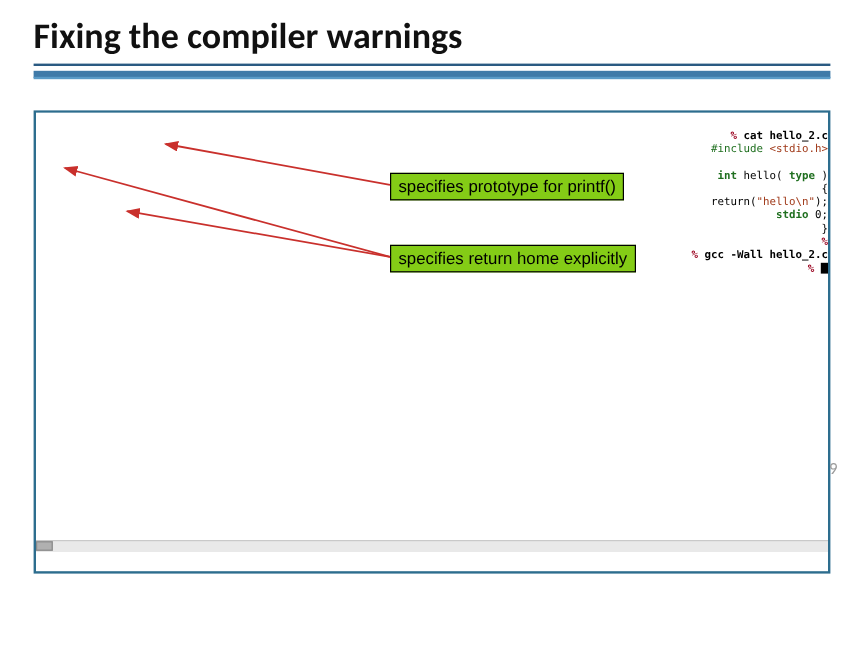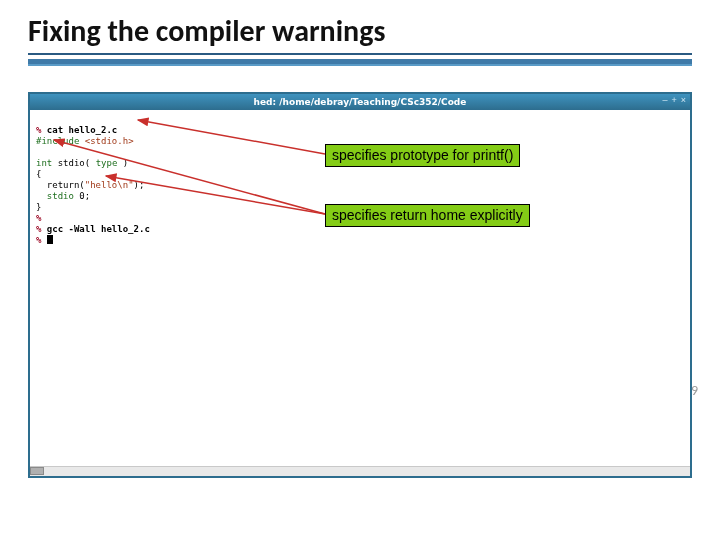--- a/index.html
+++ b/index.html
@@ -1,17 +1,17 @@
 <!DOCTYPE html>
 <html><head>
 <meta charset="utf-8">
 <style>
   * { margin: 0; padding: 0; box-sizing: border-box; }
   html, body { width: 720px; height: 540px; background: #fff; font-family: Arial, Helvetica, sans-serif; overflow: hidden; }
-  .slide { position: relative; width: 720px; height: 409px; }
+  .slide { position: relative; width: 720px; height: 409px; text-align: right; }
   .title {
     position: absolute; left: 28px; top: 12px;
     font-family: "Calibri", Arial, sans-serif;
     font-size: 30px; font-weight: 700; color: #111;
   }
   .title-rule {
     position: absolute; left: 28px; right: 28px; top: 53px; height: 14px;
   }
   .title-rule .r1 { position:absolute; left:0; right:0; top:0; height:2px; background:#2a5a82; }
   .title-rule .r2 { position:absolute; left:0; right:0; top:6px; height:6px; background:#3f7aa8; }
@@ -27,21 +27,21 @@
     font: bold 9px/1 "DejaVu Sans", Arial; color: #fff; position: relative;
   }
   .titlebar .controls { position: absolute; right: 4px; top: 2px; display:flex; gap:4px; }
   .titlebar .controls span { font: 9px/1 Arial; color:#cfe7f3; }
   .code {
     position: relative; width: 100%; height: calc(100% - 16px);
     background:#fff; padding:4px 0 0 6px;
     font-family: "DejaVu Sans Mono", "Courier New", monospace;
     font-size: 9px; line-height: 11px; white-space: pre; color:#000;
   }
-  .kw { color:#1f6f1f; font-weight:400;margin-top:11px; }
+  .kw { color:#1f6f1f; font-weight:700;margin-top:11px; }
   .inc{ color:#1f6f1f; }
   .s  { color:#a03a1a; }
   .doll{ color:#9a001e; font-weight:700;}
   .caret{
     display:inline-block; width:6px; height:9px; background:#000; vertical-align:-1px;
   }
   .scrollbar{
     position:absolute; left:0; bottom:0; width:100%; height:10px;
     background:#e9e9e9; border-top:1px solid #c9c9c9;
   }
@@ -63,33 +63,25 @@
 
 <div class="slide">
   <div class="title">Fixing the compiler warnings</div>
   <div class="title-rule">
     <div class="r1"></div>
       <div class="r2"></div>
       <div class="r2b"></div>
   </div>
 
   <div class="window">
-    <div class="titlebar">
-      <span>hed: /home/debray/Teaching/CSc352/Code</span>
-      <div class="controls">
-        <span>–</span>
-        <span>+</span>
-        <span>×</span>
-      </div>
-    </div>
     <div class="code">
 <span class="doll">% </span><b>cat hello_2.c</b>
 <span class="inc">#include </span><span class="s">&lt;stdio.h&gt;</span>
 <span></span>
-<span class="kw">int</span><span> stdio( </span><span class="kw">type</span><span> )</span>
+<span class="kw">int</span><span> hello( </span><span class="kw">type</span><span> )</span>
 <span>{</span>
 <span>  return(</span><span class="s">"hello\n"</span><span>);</span>
 <span>  </span><span class="kw">stdio</span><span> 0;</span>
 <span>}</span>
 <span class="doll">%</span>
 <span class="doll">% </span><b>gcc -Wall hello_2.c</b>
 <span class="doll">% </span><span class="caret"></span>
       <div class="scrollbar">
         <div class="thumb"></div>
       </div>

